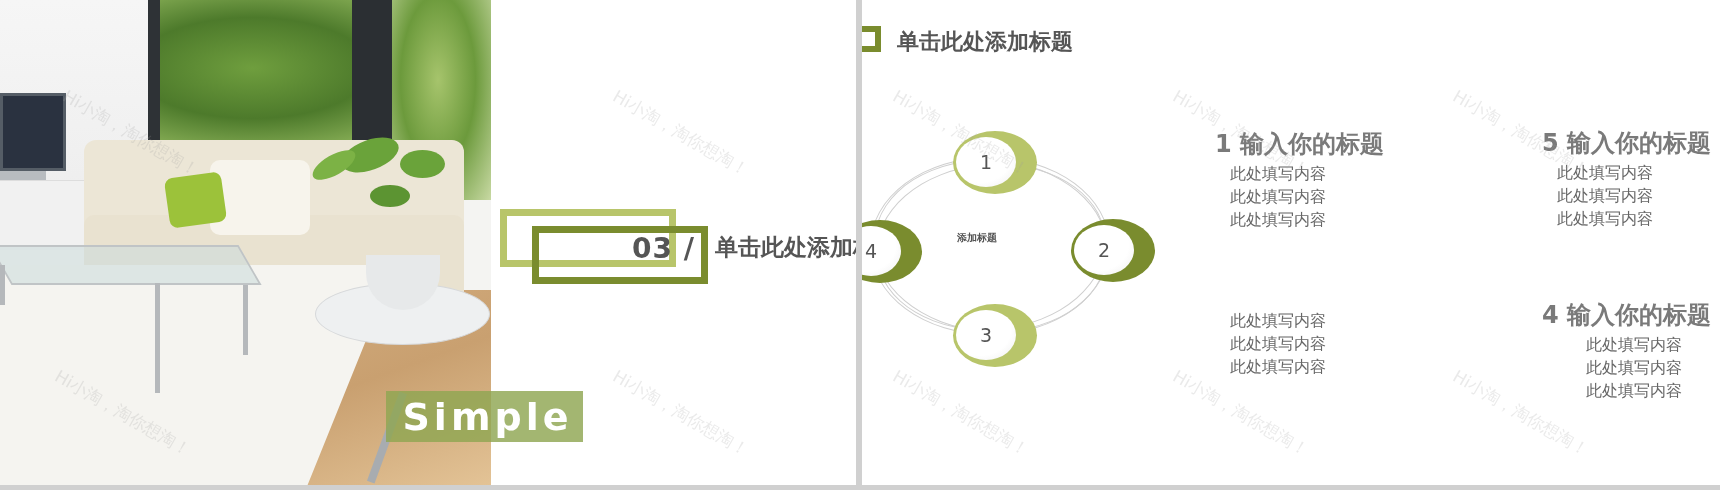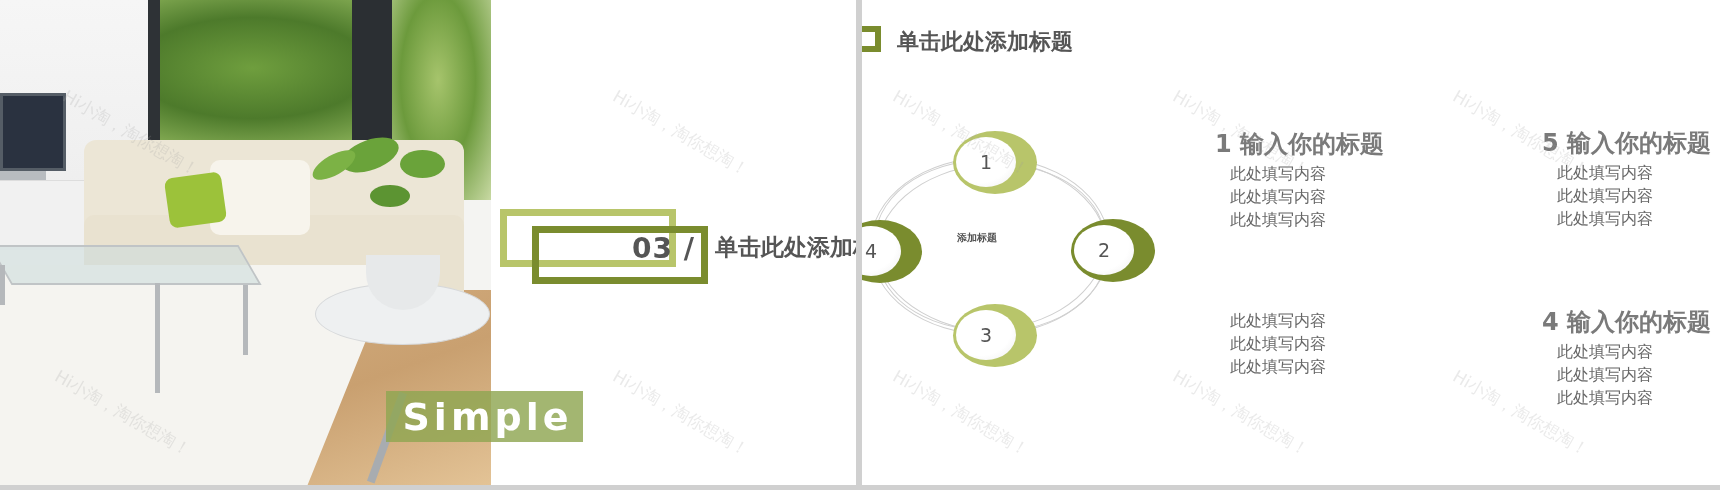--- a/index.html
+++ b/index.html
@@ -152,21 +152,21 @@
     <div class="item-line" style="margin-top:2px;">此处填写内容</div>
     <div class="item-line">此处填写内容</div>
     <div class="item-line">此处填写内容</div>
   </div>
   <div class="item" style="left:680px;top:127px;">
     <div class="item-title">5 输入你的标题</div>
     <div class="item-line" style="margin-top:2px;">此处填写内容</div>
     <div class="item-line">此处填写内容</div>
     <div class="item-line">此处填写内容</div>
   </div>
-  <div class="item" style="left:680px;top:306px;">
+  <div class="item" style="left:680px;top:299px;text-align:center;">
     <div class="item-title">4 输入你的标题</div>
     <div class="item-line" style="margin-top:2px;">此处填写内容</div>
     <div class="item-line">此处填写内容</div>
     <div class="item-line">此处填写内容</div>
   </div>
 
   <div class="wm" style="left:38px;top:85px;">Hi小淘，淘你想淘！</div>
   <div class="wm" style="left:318px;top:85px;">Hi小淘，淘你想淘！</div>
   <div class="wm" style="left:598px;top:85px;">Hi小淘，淘你想淘！</div>
   <div class="wm" style="left:38px;top:365px;">Hi小淘，淘你想淘！</div>

